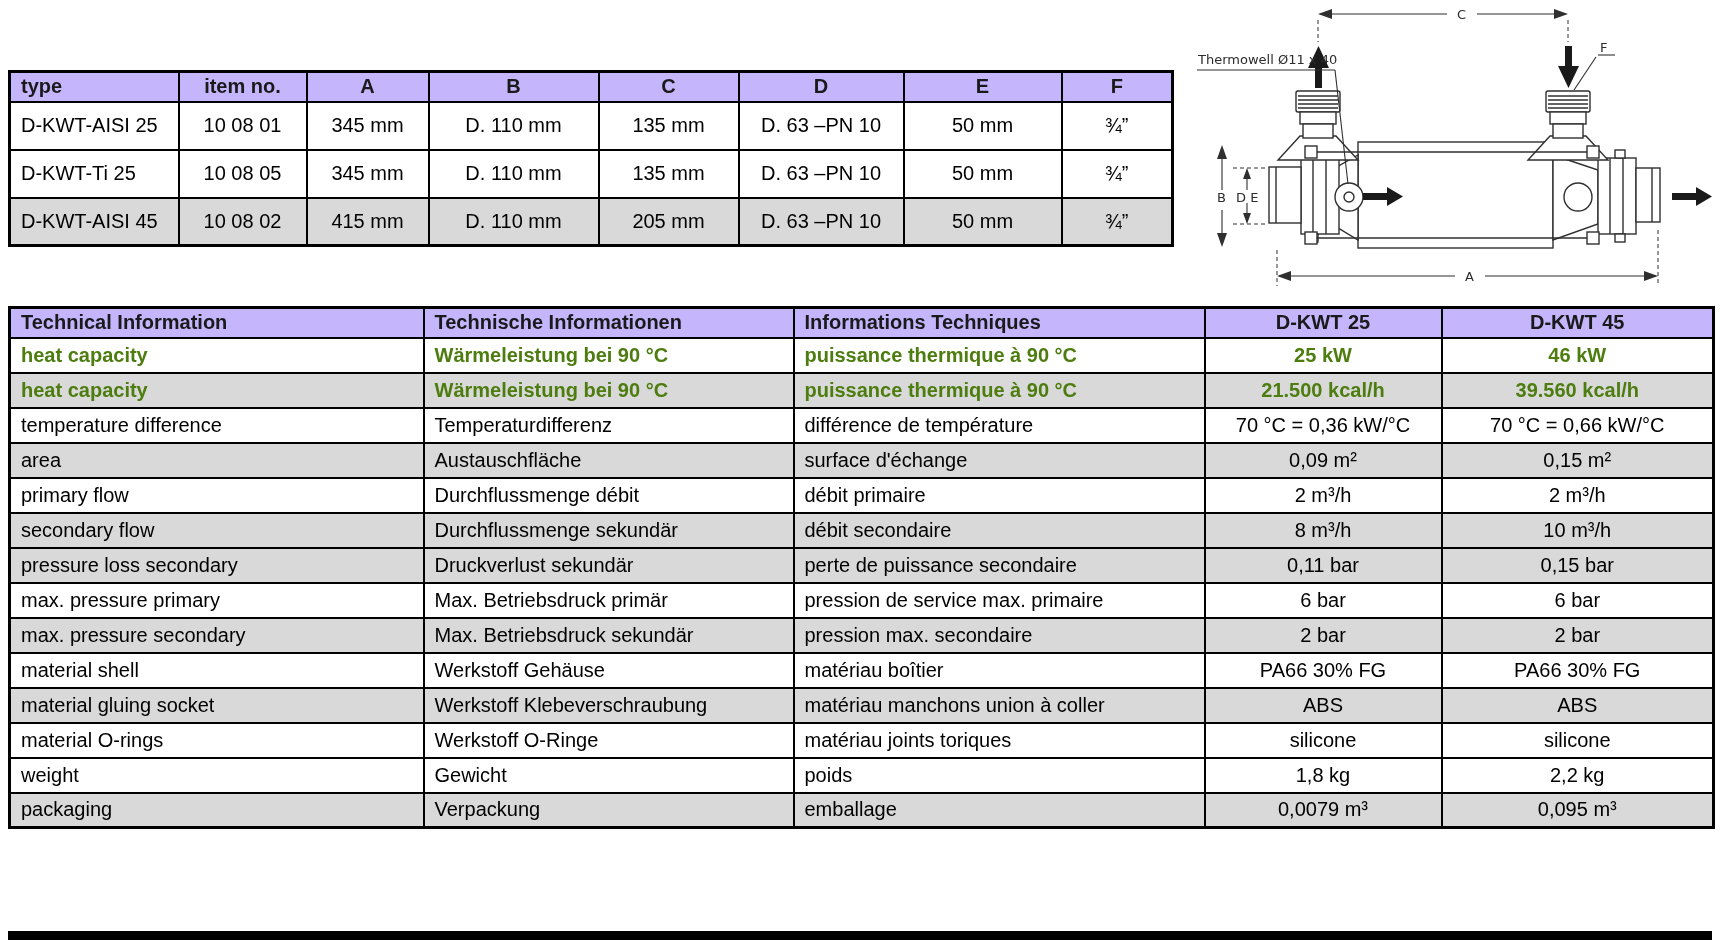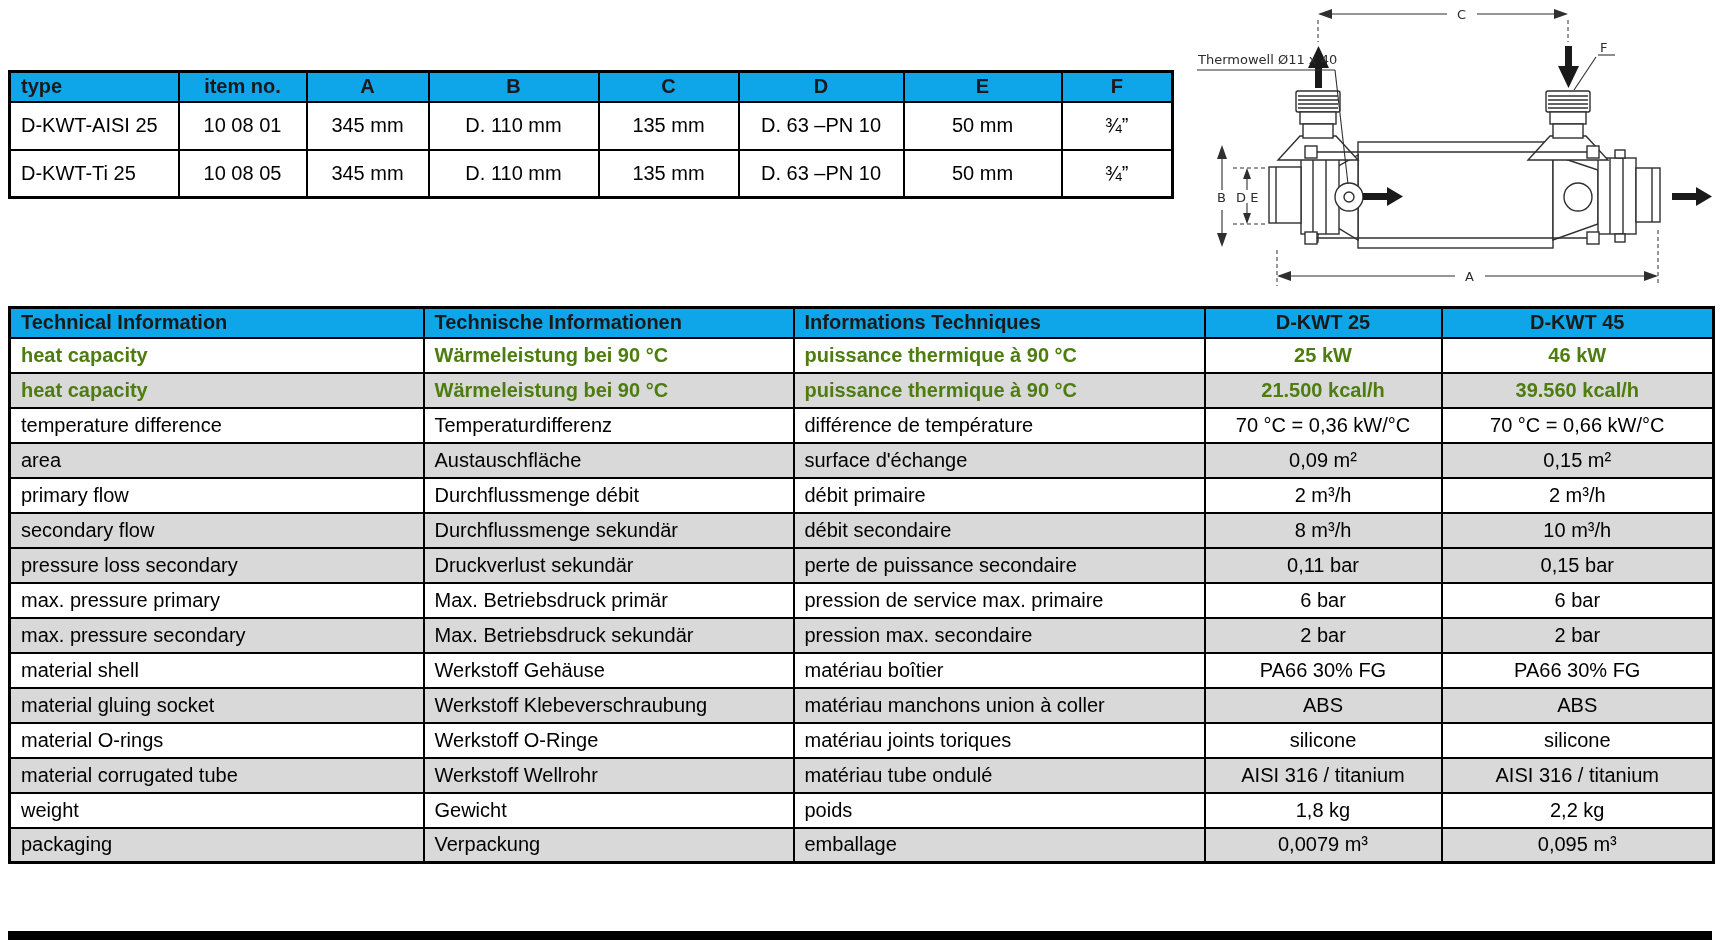--- a/index.html
+++ b/index.html
@@ -10,21 +10,21 @@
     overflow:hidden;
   }
   table.tbl {
     position:absolute; border-collapse:collapse; table-layout:fixed;
     border:3px solid #000; background:#fff;
   }
   .tbl th, .tbl td {
     border:2px solid #000; overflow:hidden; white-space:nowrap;
     font-size:20px; padding:0 6px; box-sizing:border-box;
   }
-  .tbl th { background:#0ea5e9; font-weight:bold; color:#1a1a1a; height:30px; }
+  .tbl th { background:#c4b5fd; font-weight:bold; color:#1a1a1a; height:30px; }
   #top-table { left:8px; top:70px; width:1163px; }
   #top-table td { height:48px; }
   #tech-table { left:8px; top:306px; width:1704px; }
   #tech-table td { height:35px; }
   .cl { text-align:left; padding-left:10px !important; }
   .cc { text-align:center; }
   tr.stripe td { background:#d9d9d9; }
   td.hl, th.hl { color:#4d7c0f; font-weight:bold; }
   #bottom-bar {
     position:absolute; left:8px; top:931px; width:1704px; height:9px;
@@ -79,20 +79,30 @@
         <td class="cc">D. 63 –PN 10</td>
         <td class="cc">50 mm</td>
         <td class="cc">¾”</td>
       </tr>
       <tr>
         <td class="cl">D-KWT-Ti 25</td>
         <td class="cc">10 08 05</td>
         <td class="cc">345 mm</td>
         <td class="cc">D. 110 mm</td>
         <td class="cc">135 mm</td>
+        <td class="cc">D. 63 –PN 10</td>
+        <td class="cc">50 mm</td>
+        <td class="cc">¾”</td>
+      </tr>
+      <tr class="stripe">
+        <td class="cl">D-KWT-AISI 45</td>
+        <td class="cc">10 08 02</td>
+        <td class="cc">415 mm</td>
+        <td class="cc">D. 110 mm</td>
+        <td class="cc">205 mm</td>
         <td class="cc">D. 63 –PN 10</td>
         <td class="cc">50 mm</td>
         <td class="cc">¾”</td>
       </tr>
     </tbody>
 </table>
 
 <svg id="diagram" viewBox="0 0 625 292">
 
   <g>
@@ -312,27 +322,20 @@
         <td class="cc">ABS</td>
         <td class="cc">ABS</td>
       </tr>
       <tr>
         <td class="cl">material O-rings</td>
         <td class="cl">Werkstoff O-Ringe</td>
         <td class="cl">matériau joints toriques</td>
         <td class="cc">silicone</td>
         <td class="cc">silicone</td>
       </tr>
-      <tr class="stripe">
-        <td class="cl">material corrugated tube</td>
-        <td class="cl">Werkstoff Wellrohr</td>
-        <td class="cl">matériau tube ondulé</td>
-        <td class="cc">AISI 316 / titanium</td>
-        <td class="cc">AISI 316 / titanium</td>
-      </tr>
       <tr>
         <td class="cl">weight</td>
         <td class="cl">Gewicht</td>
         <td class="cl">poids</td>
         <td class="cc">1,8 kg</td>
         <td class="cc">2,2 kg</td>
       </tr>
       <tr class="stripe">
         <td class="cl">packaging</td>
         <td class="cl">Verpackung</td>

